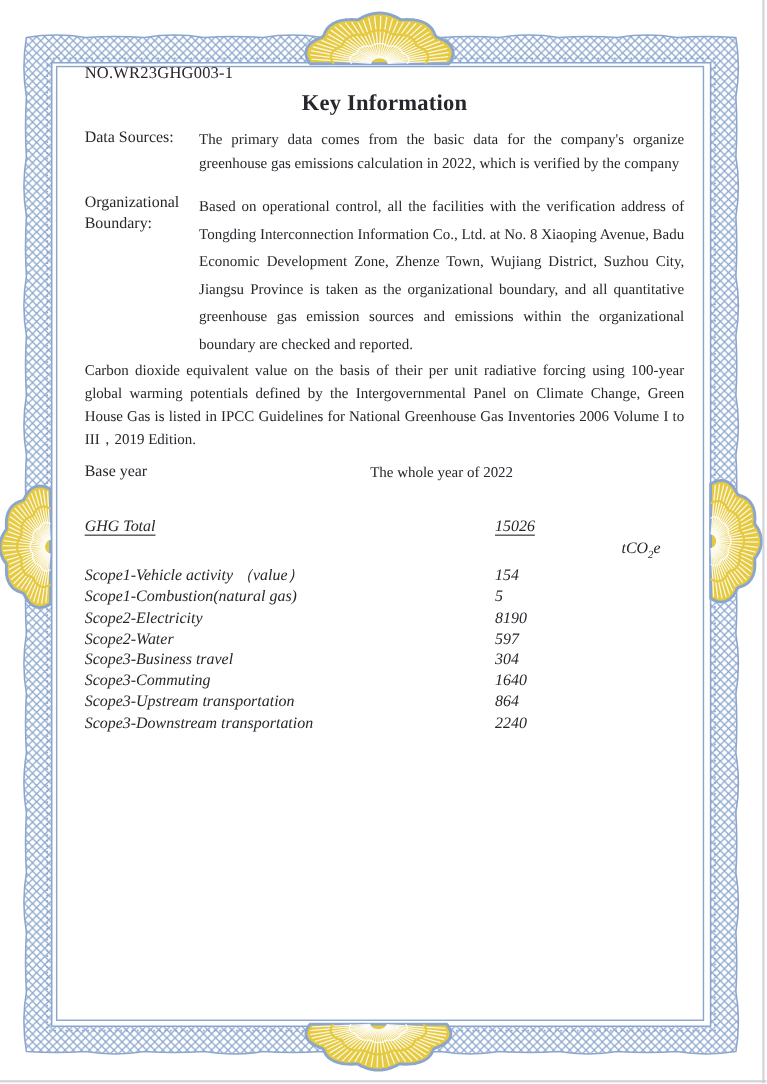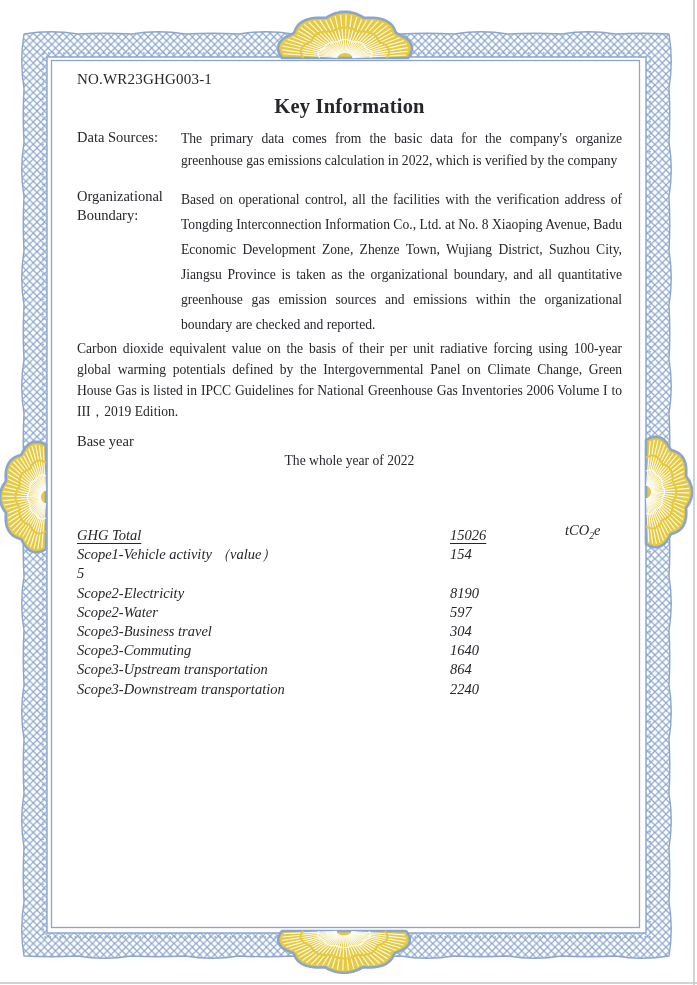--- a/index.html
+++ b/index.html
@@ -8,36 +8,36 @@
     font-family:"Liberation Serif", serif;
     color:#26262c; position:relative; overflow:hidden;
   }
   .page { position:absolute; inset:0; }
   #border-svg { position:absolute; left:0; top:0; pointer-events:none; }
 
   .scan-edge-right  { position:absolute; right:2px; top:0; width:2px; height:100%; background:#c6c9cd; opacity:.8; }
   .scan-edge-bottom { position:absolute; left:0; bottom:1px; width:100%; height:2px; background:#c6c9cd; opacity:.8; }
 
   .content {
-    position:absolute; left:51px; top:60px; width:589px;
+    position:absolute; left:51px; top:48px; width:589px;
     box-sizing:border-box; padding:9px 18px 0 26px;
   }
   .doc-number { font-size:15px; line-height:20px; letter-spacing:.2px; }
   .title { font-size:20.5px; line-height:25px; font-weight:bold; text-align:center; margin:5px 0 0 0; letter-spacing:.2px; }
 
   .section { display:flex; }
   .section .label { flex:none; width:104px; font-size:14.5px; line-height:19px; }
   .section .text  { flex:1; font-size:13.6px; text-align:justify; }
   .s1 { margin-top:9px;justify-content:flex-end; }  .s1 .text { line-height:21.5px; }
   .s2 { margin-top:16px;justify-content:flex-end; } .s2 .text { line-height:25px; }
   .s3 { margin-top:1px; }  .s3 .text { line-height:21px; }
-  .s4 { margin-top:10px;flex-direction:column; } .s4 .text { line-height:19px; text-align:center; }
+  .s4 { margin-top:10px; } .s4 .text { line-height:19px; text-align:center; }
 
   .ghg-table { margin-top:31px; font-style:italic; font-size:14.5px; }
-  .trow { display:flex; line-height:19.2px;align-items:flex-end; }
+  .trow { display:flex; line-height:19.2px; }
   .tlabel { flex:none; width:373px; }
   .tvalue { flex:none; width:115px; }
   .tunit  { flex:none;margin-top:20px; }
   .u { text-decoration:underline; text-underline-offset:3px; }
   sub { font-size:0.68em; }
 </style>
 </head>
 <body>
 
 <div class="page">
@@ -241,20 +241,21 @@
       <div class="trow">
         <span class="tlabel u">GHG Total</span>
         <span class="tvalue u">15026</span>
         <span class="tunit"><span>tCO</span><sub>2</sub><span>e</span></span>
       </div>
       <div class="trow">
         <span class="tlabel">Scope1-Vehicle activity （value）</span>
         <span class="tvalue">154</span>
       </div>
       <div class="trow">
+        <span class="tlabel">Scope1-Combustion(natural gas)</span>
         <span class="tvalue">5</span>
       </div>
       <div class="trow">
         <span class="tlabel">Scope2-Electricity</span>
         <span class="tvalue">8190</span>
       </div>
       <div class="trow">
         <span class="tlabel">Scope2-Water</span>
         <span class="tvalue">597</span>
       </div>

